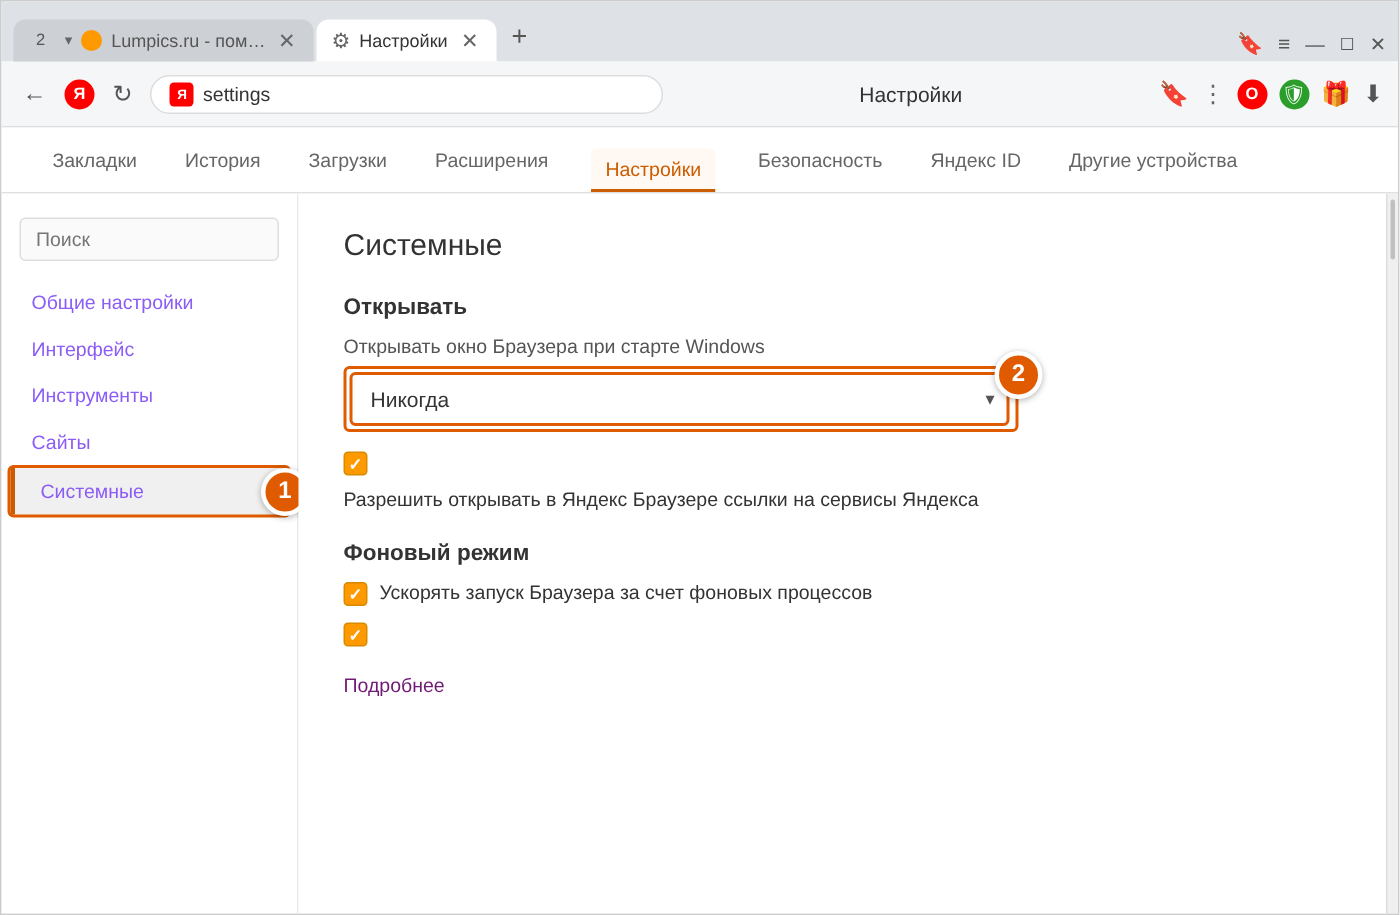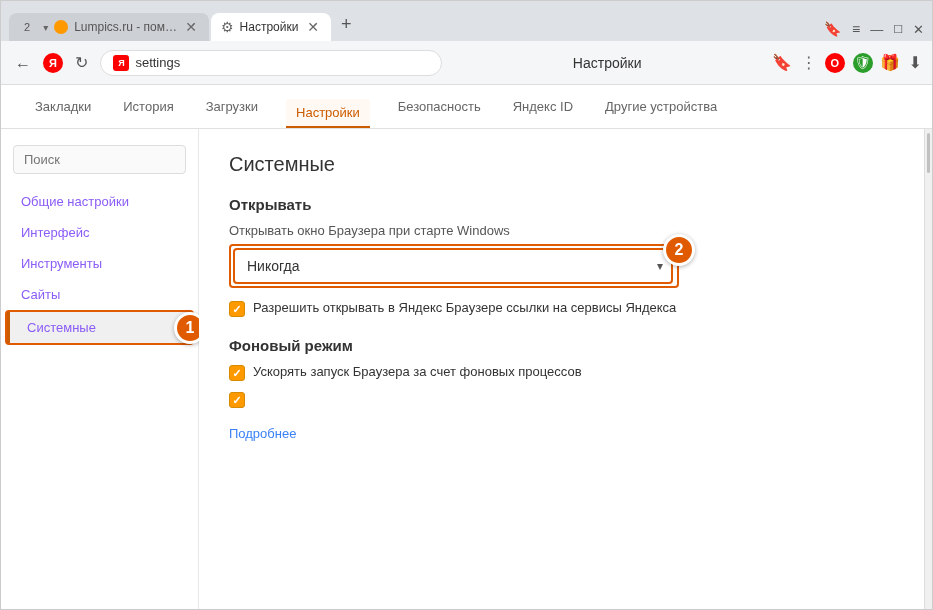--- a/index.html
+++ b/index.html
@@ -56,21 +56,21 @@
     .subsection-desc { font-size: 13px; color: #555; margin-bottom: 8px; }
 
     .select-wrap { position: relative; display: inline-block; width: 100%; max-width: 440px; }
     .setting-select { width: 100%; border: 2px solid #e05a00; border-radius: 4px; padding: 8px 12px; font-size: 14px; color: #333; background: #fff; appearance: none; cursor: pointer; }
     .select-arrow { position: absolute; right: 10px; top: 50%; transform: translateY(-50%); color: #555; pointer-events: none; font-size: 12px; }
 
     .checkbox-row { display: flex; align-items: flex-start; gap: 8px; margin-bottom: 10px; font-size: 13px; color: #333; }
     .checkbox-styled { width: 16px; height: 16px; background: #f90; border: 1px solid #d88a00; border-radius: 3px; display: flex; align-items: center; justify-content: center; flex-shrink: 0; margin-top: 1px; }
     .checkbox-styled::after { content: '✓'; color: #fff; font-size: 11px; font-weight: bold; }
 
-    .link-text { color: #3b82f6; font-size: 13px; cursor: pointer; margin-top: 8px; display: inline-block; }
+    .link-text { color: #701a75; font-size: 13px; cursor: pointer; margin-top: 8px; display: inline-block; }
 
     
     .annotation-circle { width: 32px; height: 32px; border-radius: 50%; background: #e05a00; color: #fff; font-size: 16px; font-weight: bold; display: flex; align-items: center; justify-content: center; position: absolute; border: 3px solid #fff; box-shadow: 0 1px 4px rgba(0,0,0,0.3); }
 
     
     .highlight-box { border: 2px solid #e05a00; border-radius: 4px; display: inline-block; padding: 2px; position: relative; }
 
     
     .scrollbar-track { width: 8px; background: #f0f0f0; border-left: 1px solid #ddd; }
 
@@ -128,20 +128,21 @@
       <div class="ext-icon ext-green" style="font-size:13px;">🛡</div>
       <span style="font-size:16px;color:#888;">🎁</span>
       <span style="font-size:16px;color:#555;">⬇</span>
     </div>
   </div>
 
   <div class="nav-tabs">
     <span class="nav-tab">Закладки</span>
     <span class="nav-tab">История</span>
     <span class="nav-tab">Загрузки</span>
+    <span class="nav-tab">Расширения</span>
     <span class="nav-tab active">Настройки</span>
     <span class="nav-tab">Безопасность</span>
     <span class="nav-tab">Яндекс ID</span>
     <span class="nav-tab">Другие устройства</span>
   </div>
 
   <div class="main">
 
     <div class="sidebar">
       <div class="sidebar-search">
@@ -189,21 +190,21 @@
               <span class="select-arrow">▾</span>
             </div>
           </div>
           
           <div class="annotation-circle" style="right:-16px; top:-10px; position:absolute;">
             <span>2</span>
           </div>
         </div>
 
         
-        <div class="checkbox-row" style="margin-top:12px;">
+        <div class="checkbox-row" style="margin-top:12px;flex-direction:column;">
           <div class="checkbox-styled"></div>
           <span>Разрешить открывать в Яндекс Браузере ссылки на сервисы Яндекса</span>
         </div>
       </div>
 
       <div>
         <h2 class="subsection-title">Фоновый режим</h2>
 
         <div class="checkbox-row">
           <div class="checkbox-styled"></div>

